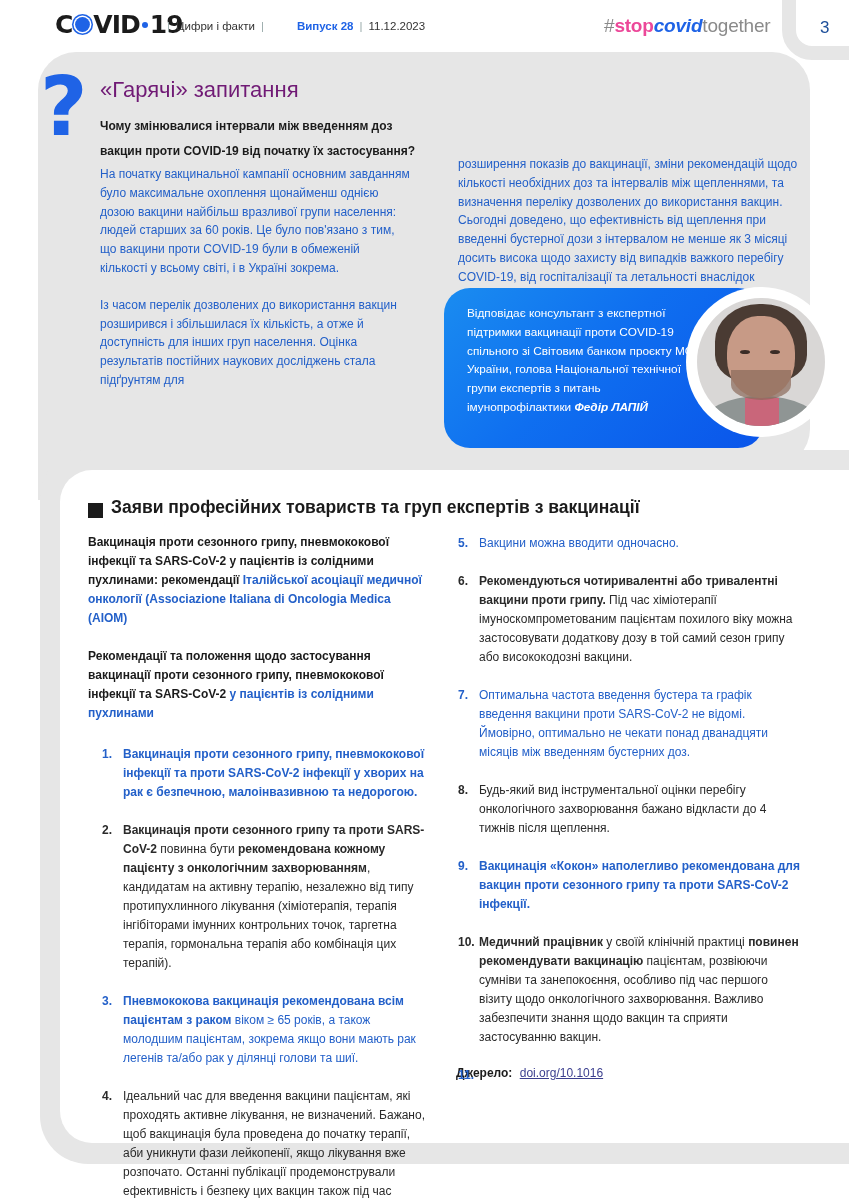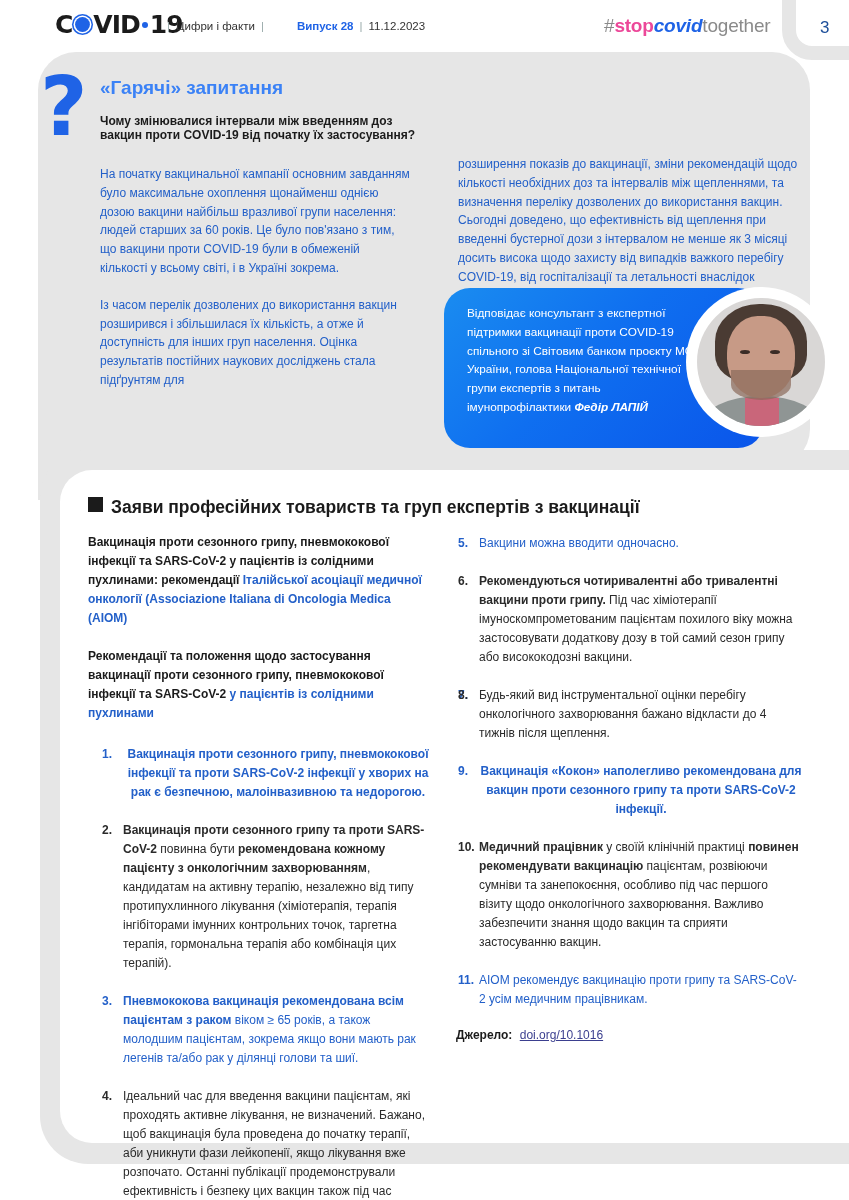--- a/index.html
+++ b/index.html
@@ -17,22 +17,22 @@
   .hashtag { position: absolute; left: 604px; top: 15px; font-size: 19px; color: #8a8a8a; letter-spacing: -0.2px; }
   .hashtag .b { color: #ec4899; font-weight: bold; }
   .hashtag .blue { color: #1f63e6; font-weight: bold; font-style: italic; }
   .page-frame { position: absolute; left: 782px; top: -30px; width: 120px; height: 90px; border: 14px solid #e6e6e6; border-radius: 30px; }
   .page-num { position: absolute; left: 820px; top: 18px; font-size: 17px; color: #1d4f9a; }
 
   
   .hot-panel { position: absolute; left: 38px; top: 52px; width: 772px; height: 415px; background: #e6e6e6; border-radius: 38px; }
   .hot-panel-ext { position: absolute; left: 38px; top: 380px; width: 120px; height: 120px; background: #e6e6e6; }
   .qmark { position: absolute; left: 40px; top: 66px; font-family: "DejaVu Sans", sans-serif; font-weight: bold; font-size: 82px; color: #1f63e6; line-height: 1; }
-  .hot-title { position: absolute; left: 100px; top: 77px; font-size: 19px; font-weight: bold; color: #3b82f6; }
-  .hot-question { position: absolute; left: 100px; top: 114px; width: 320px; font-size: 12px; line-height: 14px; font-weight: bold; color: #1b1b1b; }
+  .hot-title { position: absolute; left: 100px; top: 77px; font-size: 22px; font-weight: normal; color: #701a75; }
+  .hot-question { position: absolute; left: 100px; top: 114px; width: 320px; font-size: 12px; line-height: 25px; font-weight: bold; color: #1b1b1b; }
   .hot-col1 { position: absolute; left: 100px; top: 165px; width: 310px; font-size: 12px; line-height: 18.8px; color: #2360c9; }
   .hot-col1 p { margin-bottom: 18px; }
   .hot-col2 { position: absolute; left: 458px; top: 111px; width: 345px; font-size: 12px; line-height: 18.8px; color: #2360c9; margin-top: 44px; }
 
   
   .expert-card { position: absolute; left: 444px; top: 288px; width: 320px; height: 160px; border-radius: 26px; background: linear-gradient(135deg, #1a8cf0 0%, #0f6ff0 45%, #0a55ea 100%); }
   .expert-text { position: absolute; left: 467px; top: 304px; width: 235px; font-size: 11.8px; line-height: 18.8px; color: #ffffff; }
   .expert-name { font-weight: bold; font-style: italic; }
   .avatar-ring { position: absolute; left: 686px; top: 287px; width: 150px; height: 150px; border-radius: 50%; background: #ffffff; }
   .avatar { position: absolute; left: 697px; top: 298px; width: 128px; height: 128px; border-radius: 50%; overflow: hidden; background: #d9d7d6; }
@@ -40,30 +40,30 @@
   .avatar .face { position: absolute; left: 30px; top: 18px; width: 68px; height: 82px; border-radius: 45% 45% 48% 48%; background: #c79a86; }
   .avatar .eye1, .avatar .eye2 { position: absolute; top: 52px; width: 10px; height: 4px; background: #3a2c26; border-radius: 50%; }
   .avatar .eye1 { left: 43px; } .avatar .eye2 { left: 73px; }
   .avatar .beard { position: absolute; left: 34px; top: 72px; width: 60px; height: 30px; border-radius: 0 0 50% 50%; background: #8a6a5a; opacity: 0.7; }
   .avatar .body { position: absolute; left: 4px; top: 98px; width: 120px; height: 60px; border-radius: 50% 50% 0 0; background: #8f9594; }
   .avatar .shirt { position: absolute; left: 48px; top: 100px; width: 34px; height: 30px; background: #c9667a; }
 
   
   .stmt-frame { position: absolute; left: 40px; top: 450px; width: 860px; height: 714px; background: #e6e6e6; border-radius: 48px; }
   .stmt-card { position: absolute; left: 60px; top: 470px; width: 830px; height: 673px; background: #ffffff; border-radius: 32px; }
-  .stmt-title { position: absolute; left: 76px; top: 497px; font-size: 17.5px; font-weight: bold; color: #1b1b1b; display: flex; align-items: flex-start; gap: 8px; padding-left: 12px; }
+  .stmt-title { position: absolute; left: 76px; top: 497px; font-size: 17.5px; font-weight: bold; color: #1b1b1b; display: flex; align-items: flex-end; gap: 8px; padding-left: 12px; }
   .stmt-title .sq { display: inline-block; width: 15px; height: 15px; background: #1b1b1b; }
 
   .col { position: absolute; font-size: 12px; line-height: 19px; color: #2a2a2a; }
   .col-left { left: 88px; top: 533px; width: 345px; }
   .col-right { left: 458px; top: 534px; width: 345px; }
   .intro { font-weight: bold; color: #1b1b1b; margin-bottom: 19px; }
   .intro .blue { color: #2360c9; }
   .blue { color: #2360c9; }
-  .bold { font-weight: bold; text-align: center; }
+  .bold { font-weight: bold; }
   ol.recs { list-style: none; }
   ol.recs li { position: relative; padding-left: 0; margin-bottom: 19px; }
   .left-list { margin-left: 14px; }
   .left-list li { padding-left: 21px !important; }
   .right-list li { padding-left: 21px !important; }
   .num { position: absolute; left: 0; top: 0; font-weight: bold; }
   .source { font-size: 12px; margin-top: -2px; }
   .source-label { font-weight: bold; color: #1b1b1b; }
   .source-link { color: #3b3f8f; text-decoration: underline; margin-left: 4px; }
 </style>
@@ -136,23 +136,23 @@
     <li><span class="num">2.</span><span class="bold">Вакцинація проти сезонного грипу та проти SARS-CoV-2</span><span> повинна бути </span><span class="bold">рекомендована кожному пацієнту з онкологічним захворюванням</span><span>, кандидатам на активну терапію, незалежно від типу протипухлинного лікування (хіміотерапія, терапія інгібіторами імунних контрольних точок, таргетна терапія, гормональна терапія або комбінація цих терапій).</span></li>
     <li class="blue"><span class="num">3.</span><span class="bold">Пневмококова вакцинація рекомендована всім пацієнтам з раком</span><span> віком ≥ 65 років, а також молодшим пацієнтам, зокрема якщо вони мають рак легенів та/або рак у ділянці голови та шиї.</span></li>
     <li><span class="num">4.</span><span>Ідеальний час для введення вакцини пацієнтам, які проходять активне лікування, не визначений. Бажано, щоб вакцинація була проведена до початку терапії, аби уникнути фази лейкопенії, якщо лікування вже розпочато. Останні публікації продемонстрували ефективність і безпеку цих вакцин також під час активної хіміотерапії.</span></li>
   </ol>
 </div>
 
 <div class="col col-right">
   <ol class="recs right-list">
     <li class="blue"><span class="num">5.</span><span>Вакцини можна вводити одночасно.</span></li>
     <li><span class="num">6.</span><span class="bold">Рекомендуються чотиривалентні або тривалентні вакцини проти грипу.</span><span> Під час хіміотерапії імуноскомпрометованим пацієнтам похилого віку можна застосовувати додаткову дозу в той самий сезон грипу або висококодозні вакцини.</span></li>
-    <li class="blue"><span class="num">7.</span></li>
+    <li class="blue"><span class="num">7.</span><span>Оптимальна частота введення бустера та графік введення вакцини проти SARS-CoV-2 не відомі. Ймовірно, оптимально не чекати понад дванадцяти місяців між введенням бустерних доз.</span></li>
     <li><span class="num">8.</span><span>Будь-який вид інструментальної оцінки перебігу онкологічного захворювання бажано відкласти до 4 тижнів після щеплення.</span></li>
     <li class="blue bold"><span class="num">9.</span><span>Вакцинація «Кокон» наполегливо рекомендована для вакцин проти сезонного грипу та проти SARS-CoV-2 інфекції.</span></li>
     <li><span class="num">10.</span><span class="bold">Медичний працівник</span><span> у своїй клінічній практиці </span><span class="bold">повинен рекомендувати вакцинацію</span><span> пацієнтам, розвіюючи сумніви та занепокоєння, особливо під час першого візиту щодо онкологічного захворювання. Важливо забезпечити знання щодо вакцин та сприяти застосуванню вакцин.</span></li>
-    <li class="blue"><span class="num">11.</span><span>AIOM рекомендує вакцинацію проти грипу та SARS-CoV-2 усім медичним працівникам.</span></li>
+    <li class="blue"><span class="num">11.</span></li>
   </ol>
   <div class="source" style="margin-left:-2px">
     <span class="source-label">Джерело:</span>
     <a class="source-link">doi.org/10.1016</a>
   </div>
 </div>
 
 </body></html>

